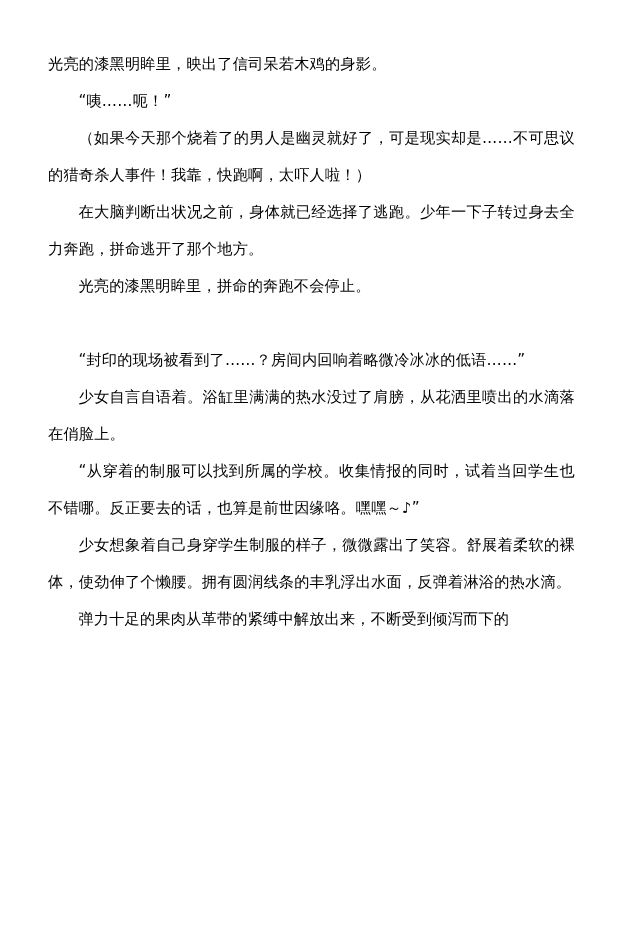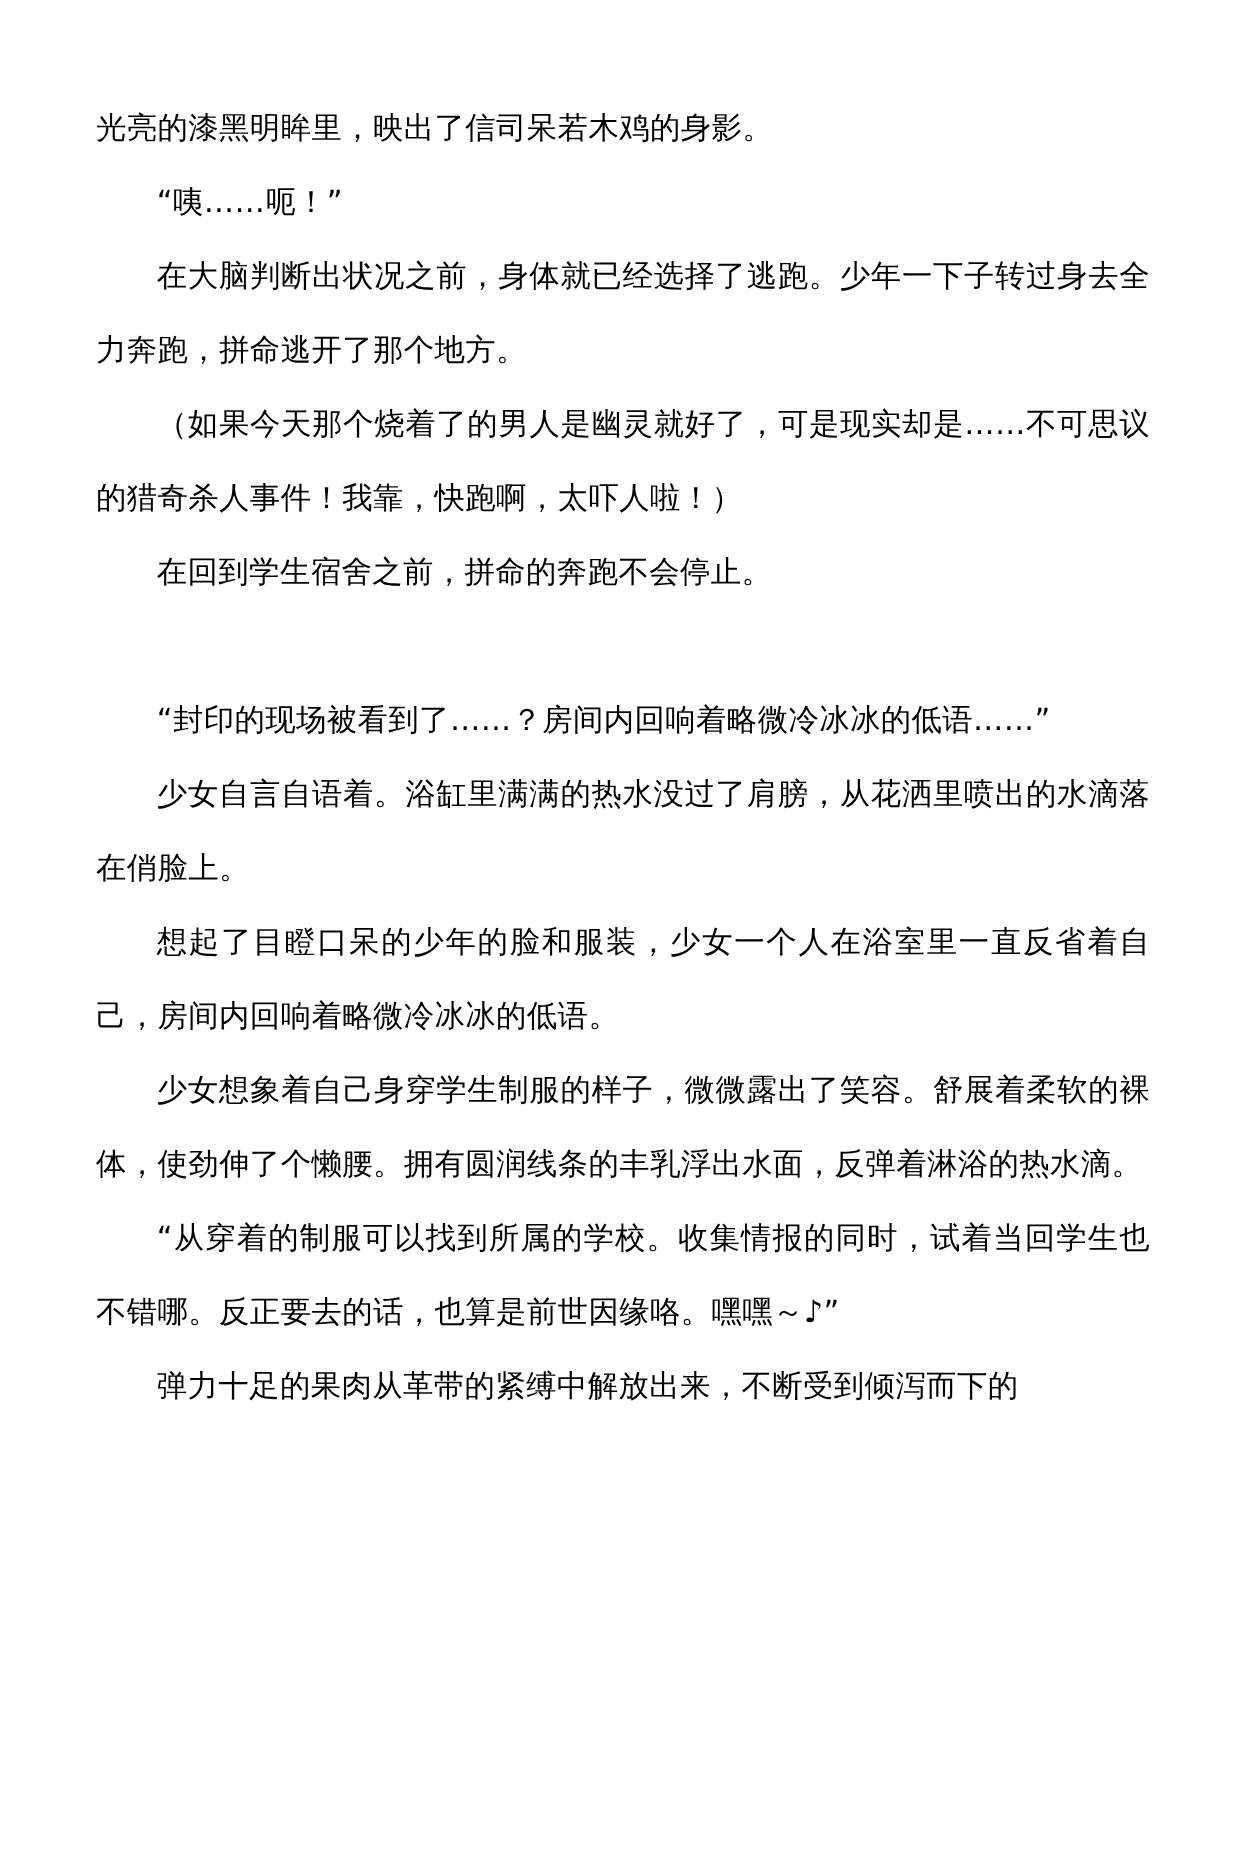--- a/index.html
+++ b/index.html
@@ -41,27 +41,26 @@
   }
 </style>
 </head>
 <body>
 
 <div class="page">
   <div class="body-text">
 
     <p class="para noindent">光亮的漆黑明眸里，映出了信司呆若木鸡的身影。</p>
     <p class="para">“咦……呃！”</p>
+    <p class="para">（如果今天那个烧着了的男人是幽灵就好了，可是现实却是……不可思议的猎奇杀人事件！我靠，快跑啊，太吓人啦！）</p>
     <p class="para">在大脑判断出状况之前，身体就已经选择了逃跑。少年一下子转过身去全力奔跑，拼命逃开了那个地方。</p>
-    <p class="para">（如果今天那个烧着了的男人是幽灵就好了，可是现实却是……不可思议的猎奇杀人事件！我靠，快跑啊，太吓人啦！）</p>
-    <p class="para">在回到学生宿舍之前，拼命的奔跑不会停止。</p>
+    <p class="para">光亮的漆黑明眸里，拼命的奔跑不会停止。</p>
 
     <div class="gap"></div>
 
     <p class="para">“封印的现场被看到了……？房间内回响着略微冷冰冰的低语……”</p>
     <p class="para">少女自言自语着。浴缸里满满的热水没过了肩膀，从花洒里喷出的水滴落在俏脸上。</p>
-    <p class="para">想起了目瞪口呆的少年的脸和服装，少女一个人在浴室里一直反省着自己，房间内回响着略微冷冰冰的低语。</p>
+    <p class="para">“从穿着的制服可以找到所属的学校。收集情报的同时，试着当回学生也不错哪。反正要去的话，也算是前世因缘咯。嘿嘿～♪”</p>
     <p class="para">少女想象着自己身穿学生制服的样子，微微露出了笑容。舒展着柔软的裸体，使劲伸了个懒腰。拥有圆润线条的丰乳浮出水面，反弹着淋浴的热水滴。</p>
-    <p class="para">“从穿着的制服可以找到所属的学校。收集情报的同时，试着当回学生也不错哪。反正要去的话，也算是前世因缘咯。嘿嘿～♪”</p>
     <p class="para">弹力十足的果肉从革带的紧缚中解放出来，不断受到倾泻而下的</p>
 
   </div>
 </div>
 
 </body></html>

